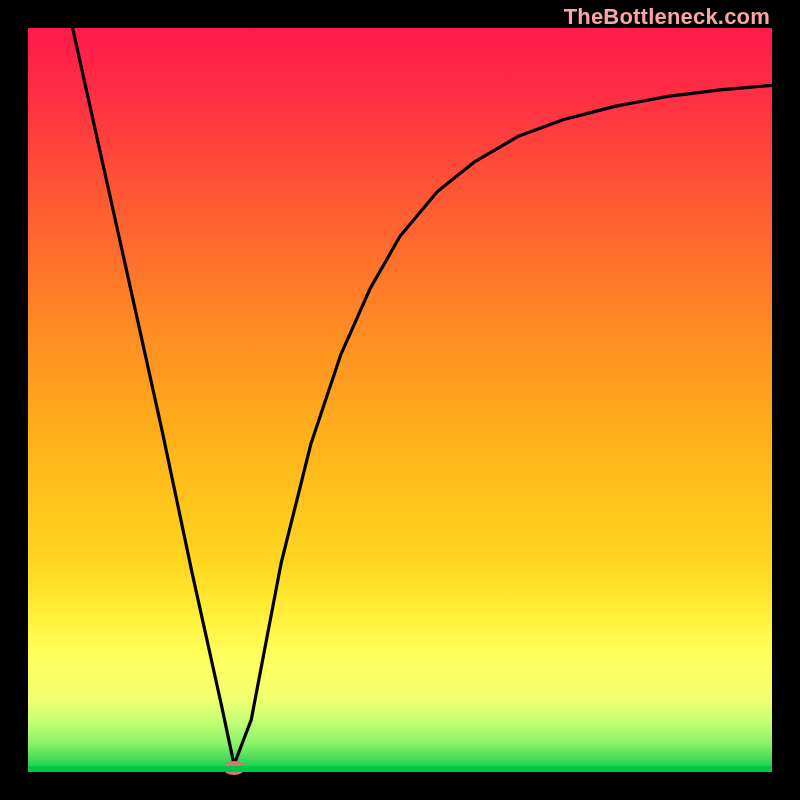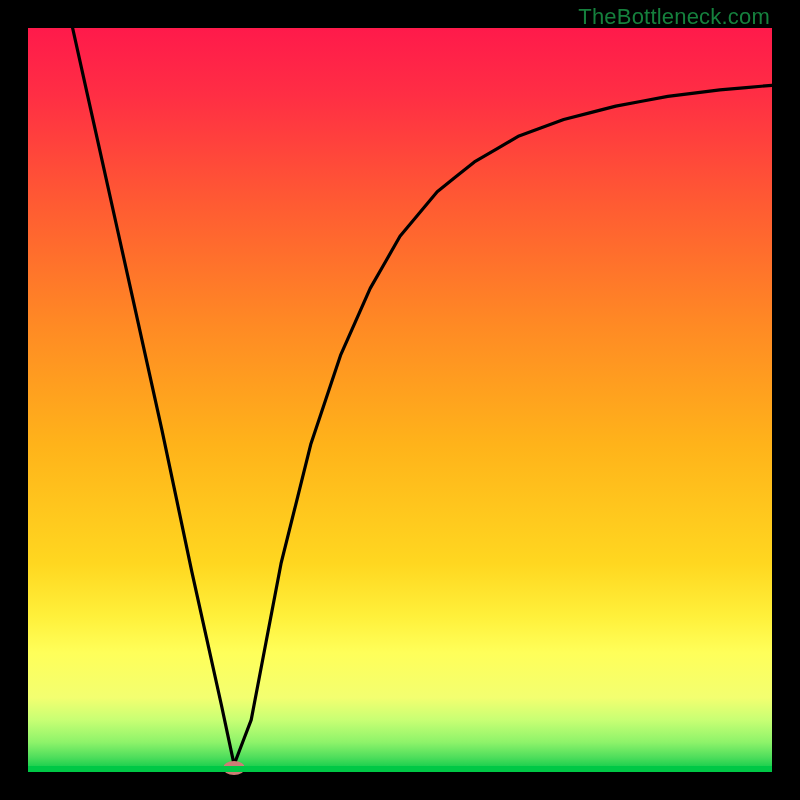--- a/index.html
+++ b/index.html
@@ -30,24 +30,24 @@
       var(--c9) 93%,
       var(--c10) 96%,
       var(--c11) 98%,
       var(--c12) 100%
     );
   }
   .watermark {
     position: absolute;
     top: 4px;
     right: 30px;
-    color: #15803d;
+    color: #fca5a5;
     font-size: 22px;
     letter-spacing: 0.2px;
-    font-weight: 400;
+    font-weight: 700;
   }
   svg.curve {
     position: absolute;
     left: 0;
     top: 0;
     width: 744px;
     height: 744px;
   }
   .bottom-band {
     position: absolute;

